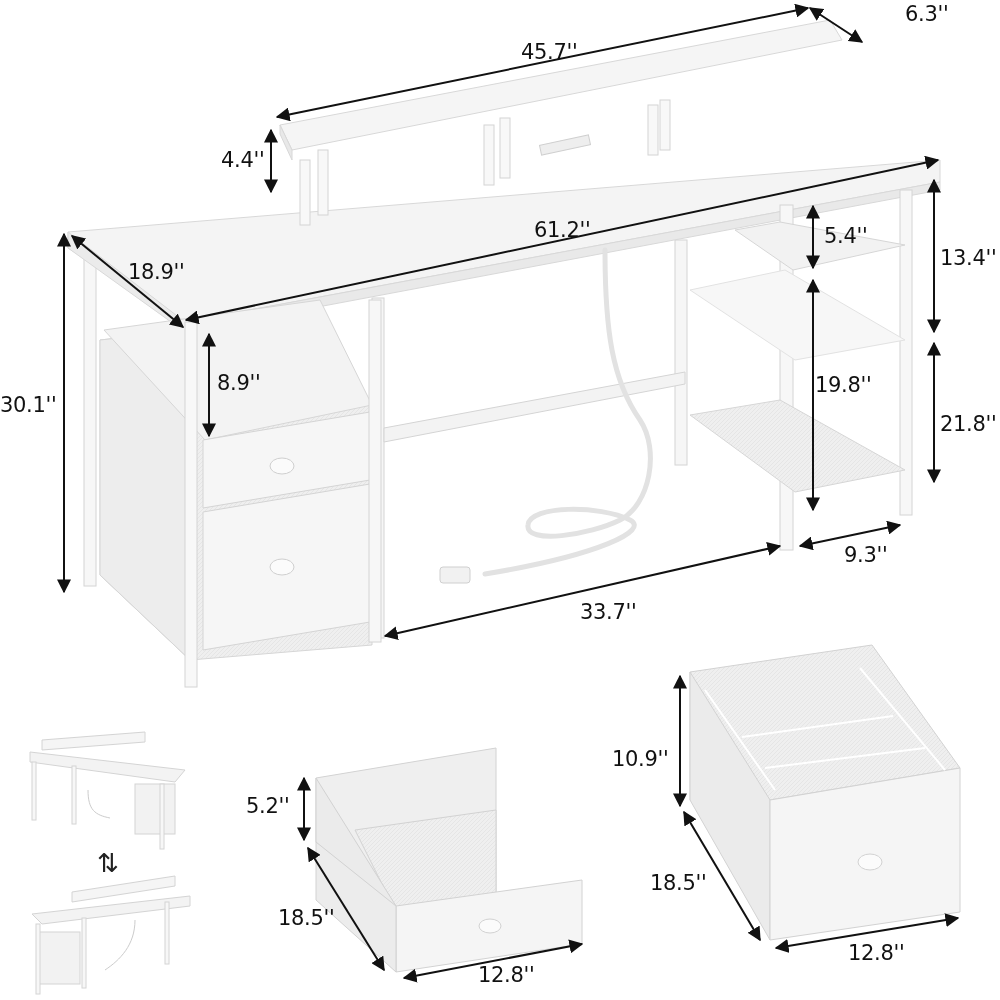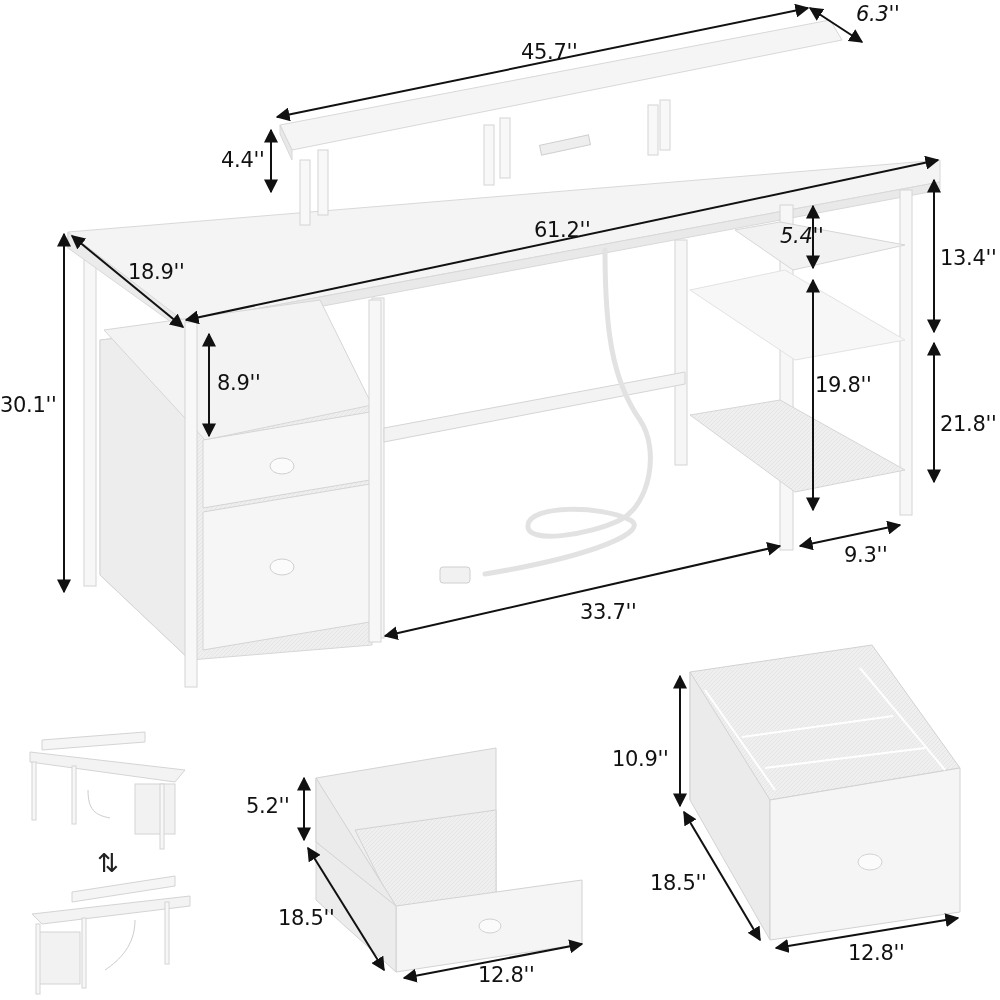--- a/index.html
+++ b/index.html
@@ -134,27 +134,27 @@
       <ellipse cx="870" cy="862" rx="12" ry="8" fill="#fbfbfb"></ellipse>
     </g>
     <g stroke="#111" stroke-width="2" fill="none">
       <line x1="680" y1="676" x2="680" y2="806" marker-start="url(#ah)" marker-end="url(#ah)"></line>
       <line x1="684" y1="812" x2="760" y2="940" marker-start="url(#ah)" marker-end="url(#ah)"></line>
       <line x1="776" y1="948" x2="958" y2="918" marker-start="url(#ah)" marker-end="url(#ah)"></line>
     </g>
   </svg>
 
   <span class="dim-label" style="left:521px;top:40px;">45.7''</span>
-  <span class="dim-label" style="left:856px;top:2px;font-style:italic;">6.3''</span>
+  <span class="dim-label" style="left:905px;top:2px;">6.3''</span>
   <span class="dim-label" style="left:221px;top:148px;">4.4''</span>
   <span class="dim-label" style="left:534px;top:218px;">61.2''</span>
   <span class="dim-label" style="left:128px;top:260px;">18.9''</span>
   <span class="dim-label" style="left:0px;top:393px;">30.1''</span>
   <span class="dim-label" style="left:217px;top:371px;">8.9''</span>
-  <span class="dim-label" style="left:780px;top:224px;font-style:italic;">5.4''</span>
+  <span class="dim-label" style="left:824px;top:224px;">5.4''</span>
   <span class="dim-label" style="left:940px;top:246px;">13.4''</span>
   <span class="dim-label" style="left:815px;top:373px;text-align:center;">19.8''</span>
   <span class="dim-label" style="left:940px;top:412px;">21.8''</span>
   <span class="dim-label" style="left:844px;top:543px;">9.3''</span>
   <span class="dim-label" style="left:580px;top:600px;">33.7''</span>
 
   <span class="dim-label" style="left:246px;top:794px;text-align:center;">5.2''</span>
   <span class="dim-label" style="left:278px;top:906px;">18.5''</span>
   <span class="dim-label" style="left:478px;top:963px;">12.8''</span>
 

